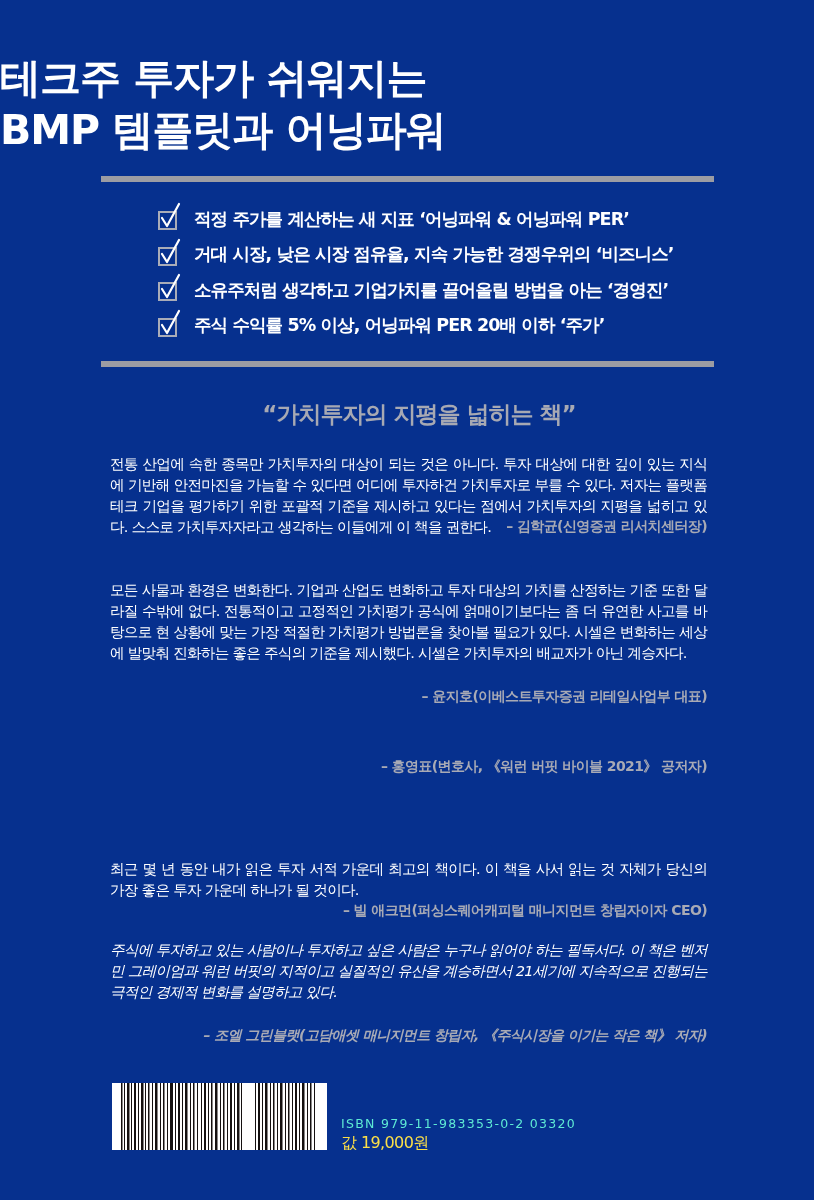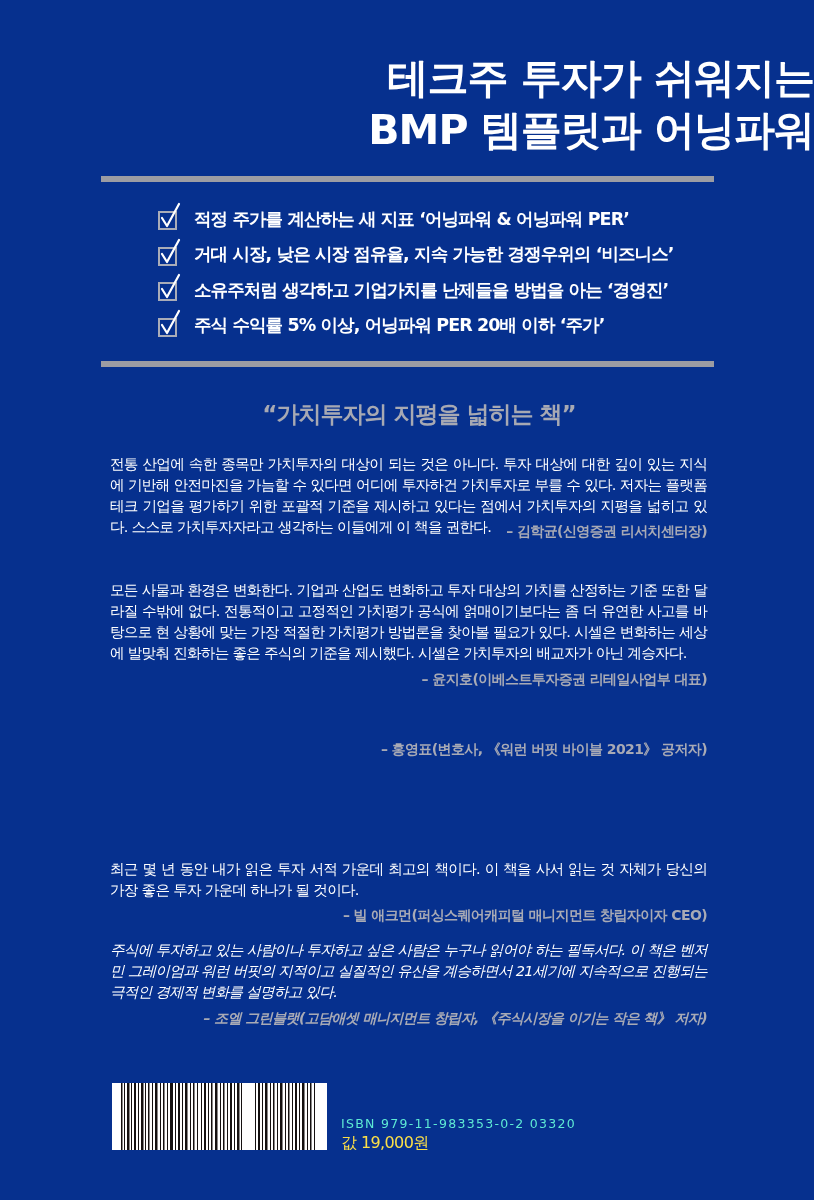--- a/index.html
+++ b/index.html
@@ -13,21 +13,21 @@
       position: relative;
       overflow: hidden;
       font-family: "DejaVu Sans", "Liberation Sans", sans-serif;
       color: #ffffff;
     }
     .title {
       position: absolute;
       left: 0;
       width: 814px;
       top: 52px;
-      text-align: right;
+      text-align: left;
       font-weight: bold;
       font-size: 41px;
       line-height: 52px;
       letter-spacing: -1px;
       color: #ffffff;
     }
     .title div { white-space: nowrap; }
     .sep {
       position: absolute;
       left: 101px;
@@ -103,24 +103,23 @@
       display: block;
       text-align: right;
       color: #a8aab5;
       font-weight: bold;
       font-size: 14px;
       letter-spacing: -0.6px;
       white-space: nowrap;
     }
     .review .attr.inline {
       float: right;
-      margin-top: 5px;
     }
     .review .attr.block {
-      margin-top: 6px;
+      margin-top: 23px;
     }
     .r1 { top: 453px; }
     .r2 { top: 579px; }
     .r3 { top: 733px; }
     .r4 { top: 858px; }
     .r5 { top: 939px; font-style: italic; }
 
     .barcode {
       position: absolute;
       left: 112px;
@@ -176,21 +175,21 @@
         </svg>
     </span>
     <span>거대 시장, 낮은 시장 점유율, 지속 가능한 경쟁우위의 ‘비즈니스’</span>
   </li>
   <li class="check-item">
     <span class="check-box">
       <svg width="24" height="28" viewBox="0 0 24 28">
           <path d="M4 16 L9 24 L21 2" stroke="#ffffff" stroke-width="2.2" fill="none" stroke-linecap="round" stroke-linejoin="round"></path>
         </svg>
     </span>
-    <span>소유주처럼 생각하고 기업가치를 난제들을 방법을 아는 ‘경영진’</span>
+    <span>소유주처럼 생각하고 기업가치를 끌어올릴 방법을 아는 ‘경영진’</span>
   </li>
   <li class="check-item">
     <span class="check-box">
       <svg width="24" height="28" viewBox="0 0 24 28">
           <path d="M4 16 L9 24 L21 2" stroke="#ffffff" stroke-width="2.2" fill="none" stroke-linecap="round" stroke-linejoin="round"></path>
         </svg>
     </span>
     <span>주식 수익률 5% 이상, 어닝파워 PER 20배 이하 ‘주가’</span>
   </li>
 </ul>

